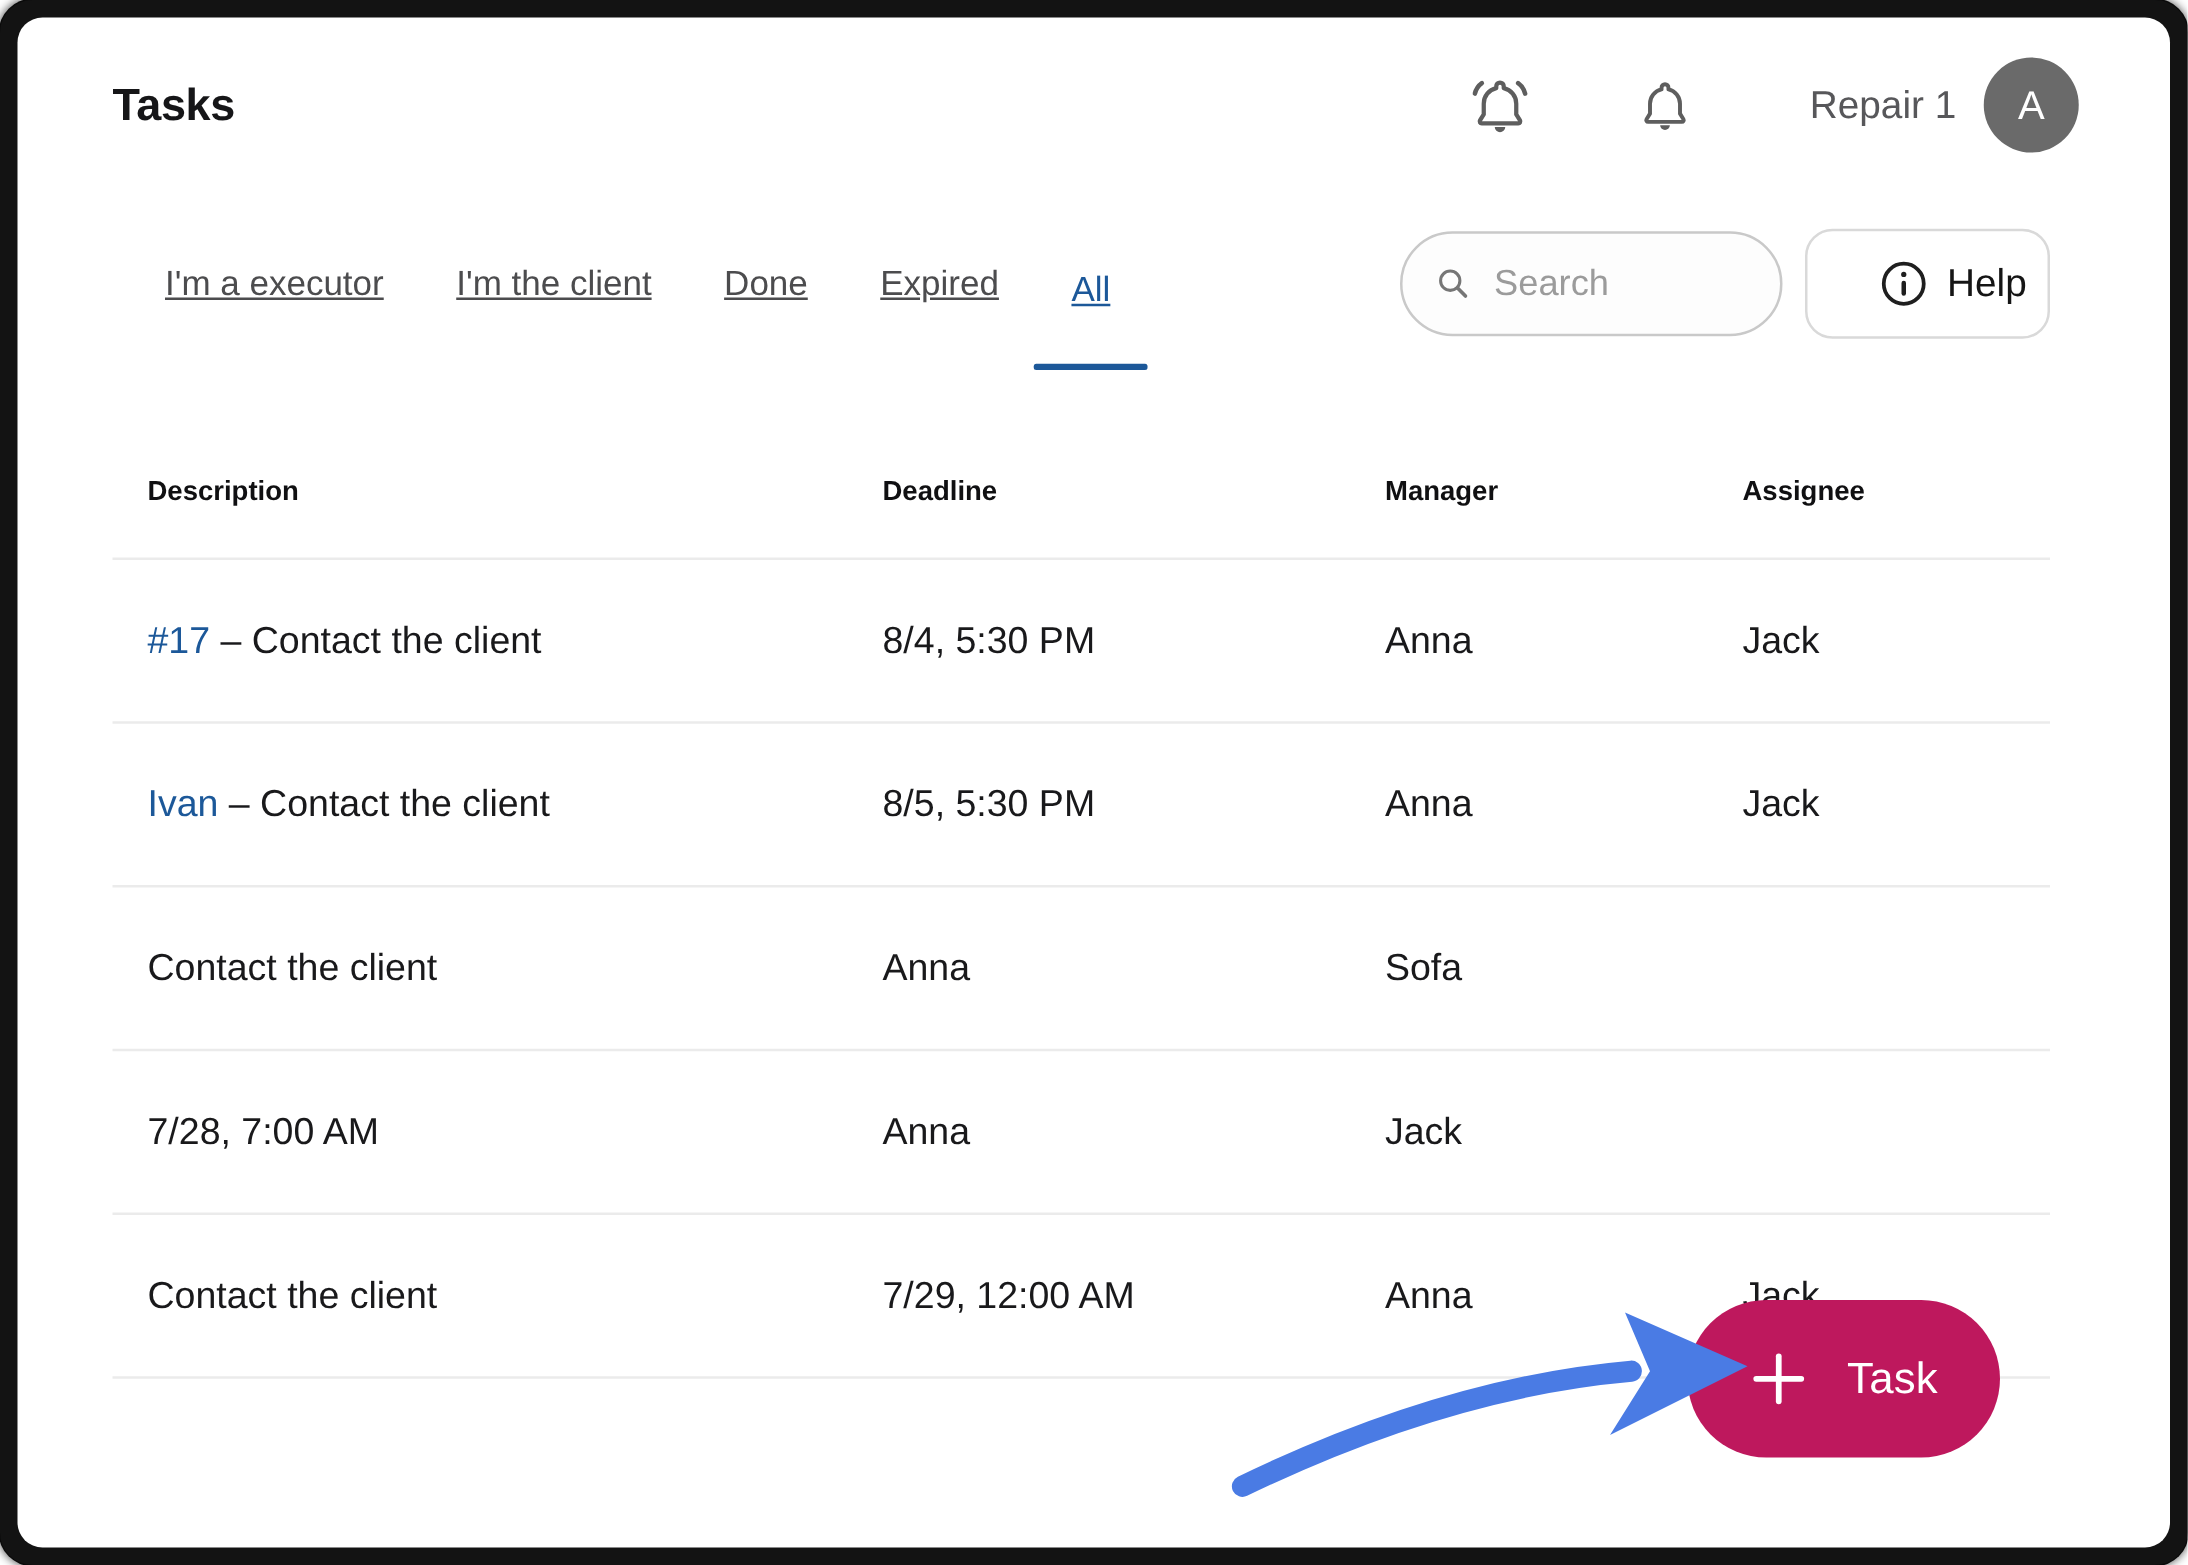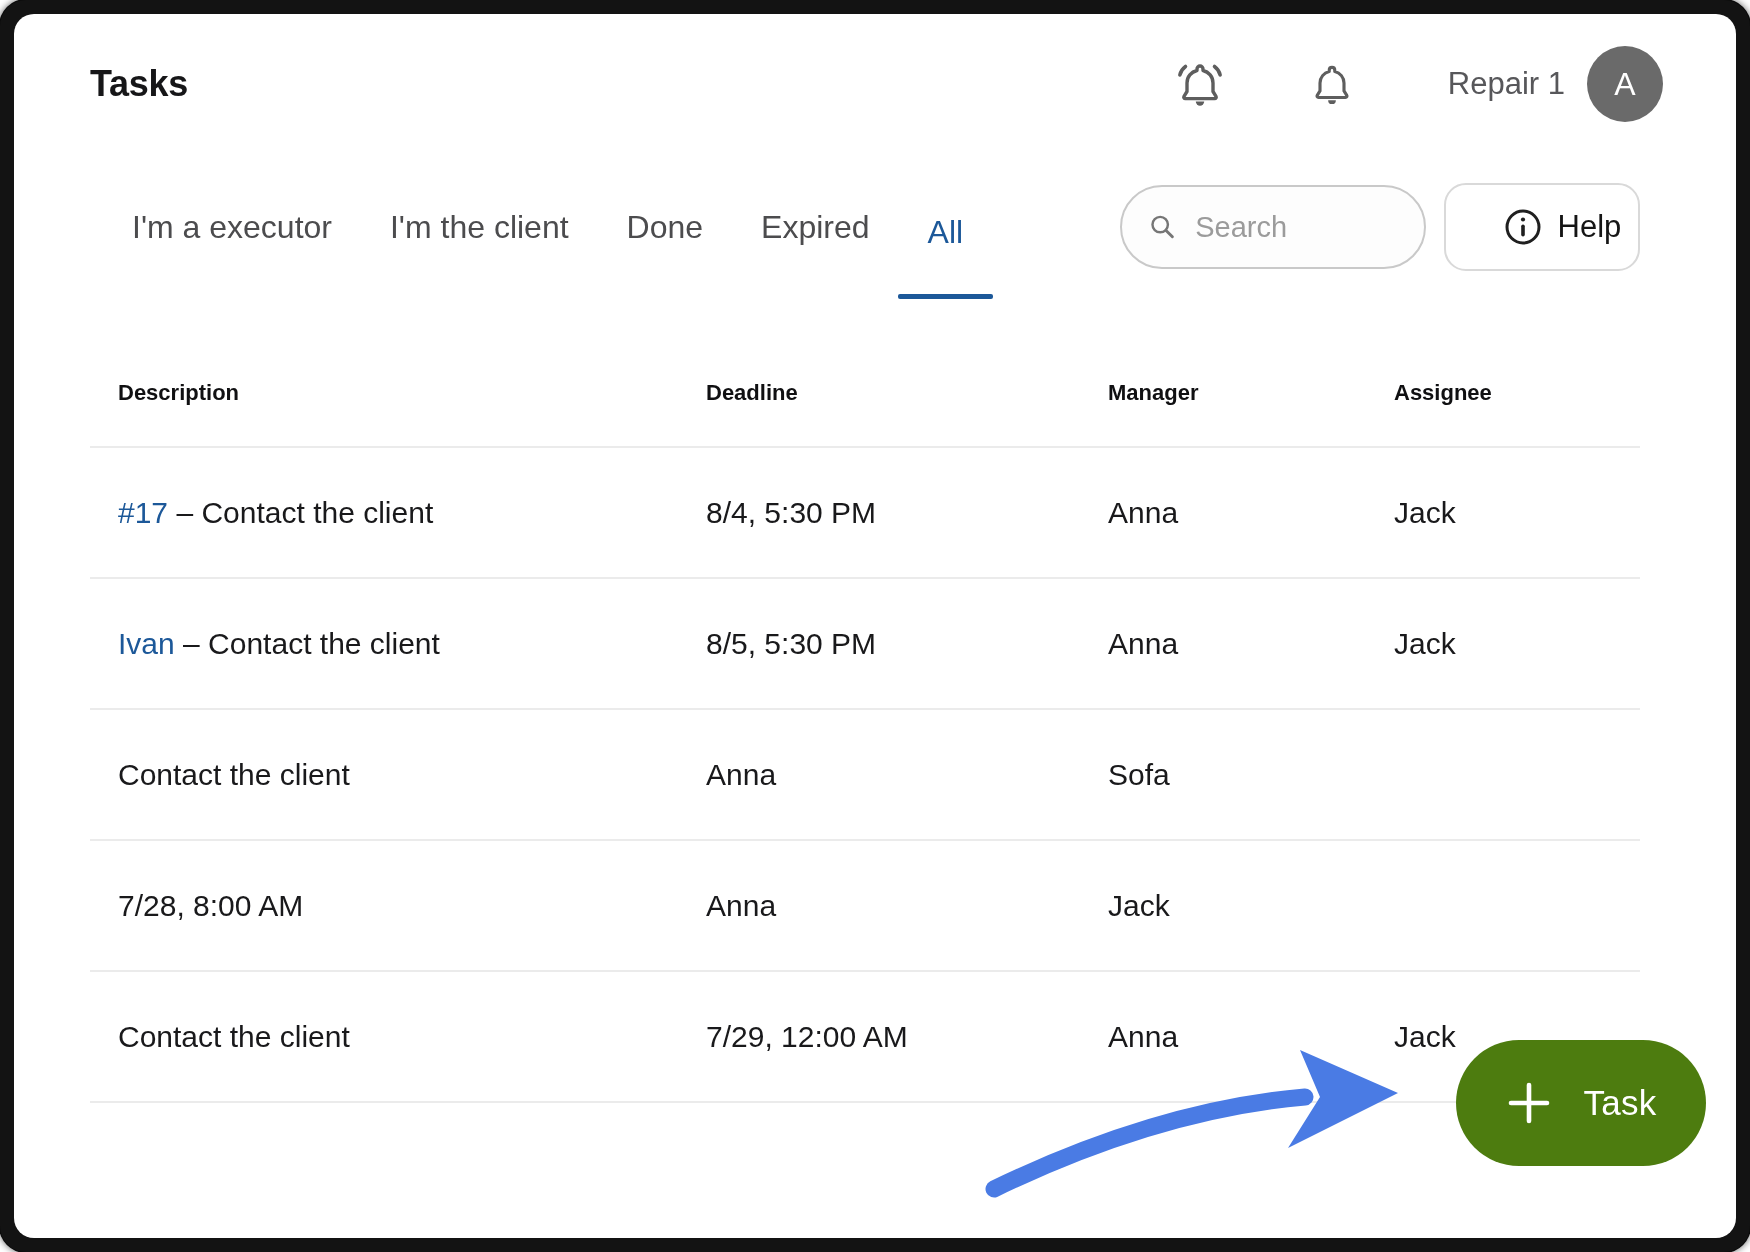--- a/index.html
+++ b/index.html
@@ -19,21 +19,21 @@
   .icon-btn { background: none; border: none; cursor: pointer; display: flex; align-items: center; }
   .bell2 { margin-left: 82px; }
   .workspace { margin-left: 92px; font-size: 31px; color: #57575a; cursor: pointer; }
   .avatar { margin-left: 22px; width: 76px; height: 76px; border-radius: 50%; background: #6a6a6a;
             color: #fff; font-size: 32px; display: flex; align-items: center; justify-content: center; cursor: pointer; }
 
   
   .filters { position: absolute; left: 0; top: 140px; width: 100%; height: 146px;
              display: flex; align-items: center; padding: 0 96px 0 118px; }
   .tabs { display: flex; align-items: center; gap: 58px; }
-  .tab { position: relative; font-size: 32px; color: #4c4c4e; cursor: pointer; white-space: nowrap; }
+  .tab { position: relative; font-size: 28px; color: #4c4c4e; cursor: pointer; white-space: nowrap; text-decoration: underline; }
   .tab.active { color: #1c5899; font-weight: 500; margin-top: 10px; }
   .tab.active::after { content: ""; position: absolute; left: -30px; right: -30px; bottom: -48px;
                        height: 5px; background: #1c5899; border-radius: 2px; }
   .search { margin-left: auto; width: 306px; height: 84px; border: 2px solid #c9c9c9; border-radius: 42px;
             display: flex; align-items: center; padding: 0 24px 0 26px; background: #fdfdfd; }
   .search input { border: none; outline: none; background: transparent; font-size: 29px; width: 100%;
                   margin-left: 18px; color: #333; font-family: "Liberation Sans", sans-serif; }
   .search input::placeholder { color: #9b9b9b; }
   .help { margin-left: 18px; width: 196px; height: 88px; border: 2px solid #d9d9d9; border-radius: 22px;
           background: #fff; display: flex; align-items: center; justify-content: center; gap: 15px; cursor: pointer; padding-left: 40px; }
@@ -42,22 +42,22 @@
   
   .table { position: absolute; left: 76px; top: 286px; width: 1550px; }
   .thead, .trow { display: grid; grid-template-columns: 588px 402px 286px 1fr; padding-left: 28px; }
   .thead { height: 148px; align-items: end; padding-bottom: 40px; border-bottom: 2px solid #ebebeb; }
   .thead .th { font-size: 22px; font-weight: 600; color: #101012; }
   .trow { height: 131px; align-items: center; border-bottom: 2px solid #ebebeb; cursor: pointer; }
   .td { font-size: 30px; color: #19191b; white-space: nowrap; }
   .td .link { color: #1c5899; cursor: pointer; }
 
   
-  .fab { position: absolute; left: 1442px; top: 1026px; width: 250px; height: 126px; border: none;
-         border-radius: 63px; background: #4d7c0f; color: #fff; display: flex; align-items: center;
+  .fab { position: absolute; left: 1336px; top: 1026px; width: 250px; height: 126px; border: none;
+         border-radius: 63px; background: #be185d; color: #fff; display: flex; align-items: center;
          justify-content: center; gap: 32px; cursor: pointer; }
   .fab span { font-size: 35px; font-weight: 500; letter-spacing: 0.2px; font-family: "Liberation Sans", sans-serif; }
 
   
   .arrow-overlay { position: absolute; inset: 0; pointer-events: none; z-index: 5; }
 </style>
 </head>
 <body>
 
 <div class="stage">
@@ -139,21 +139,21 @@
         <div class="td">Jack</div>
       </div>
 
       <div class="trow">
         <div class="td"><span>Contact the client</span></div>
         <div class="td">Anna</div>
         <div class="td">Sofa</div>
       </div>
 
       <div class="trow">
-        <div class="td">7/28, 8:00 AM</div>
+        <div class="td">7/28, 7:00 AM</div>
         <div class="td">Anna</div>
         <div class="td">Jack</div>
       </div>
 
       <div class="trow">
         <div class="td"><span>Contact the client</span></div>
         <div class="td">7/29, 12:00 AM</div>
         <div class="td">Anna</div>
         <div class="td">Jack</div>
       </div>

